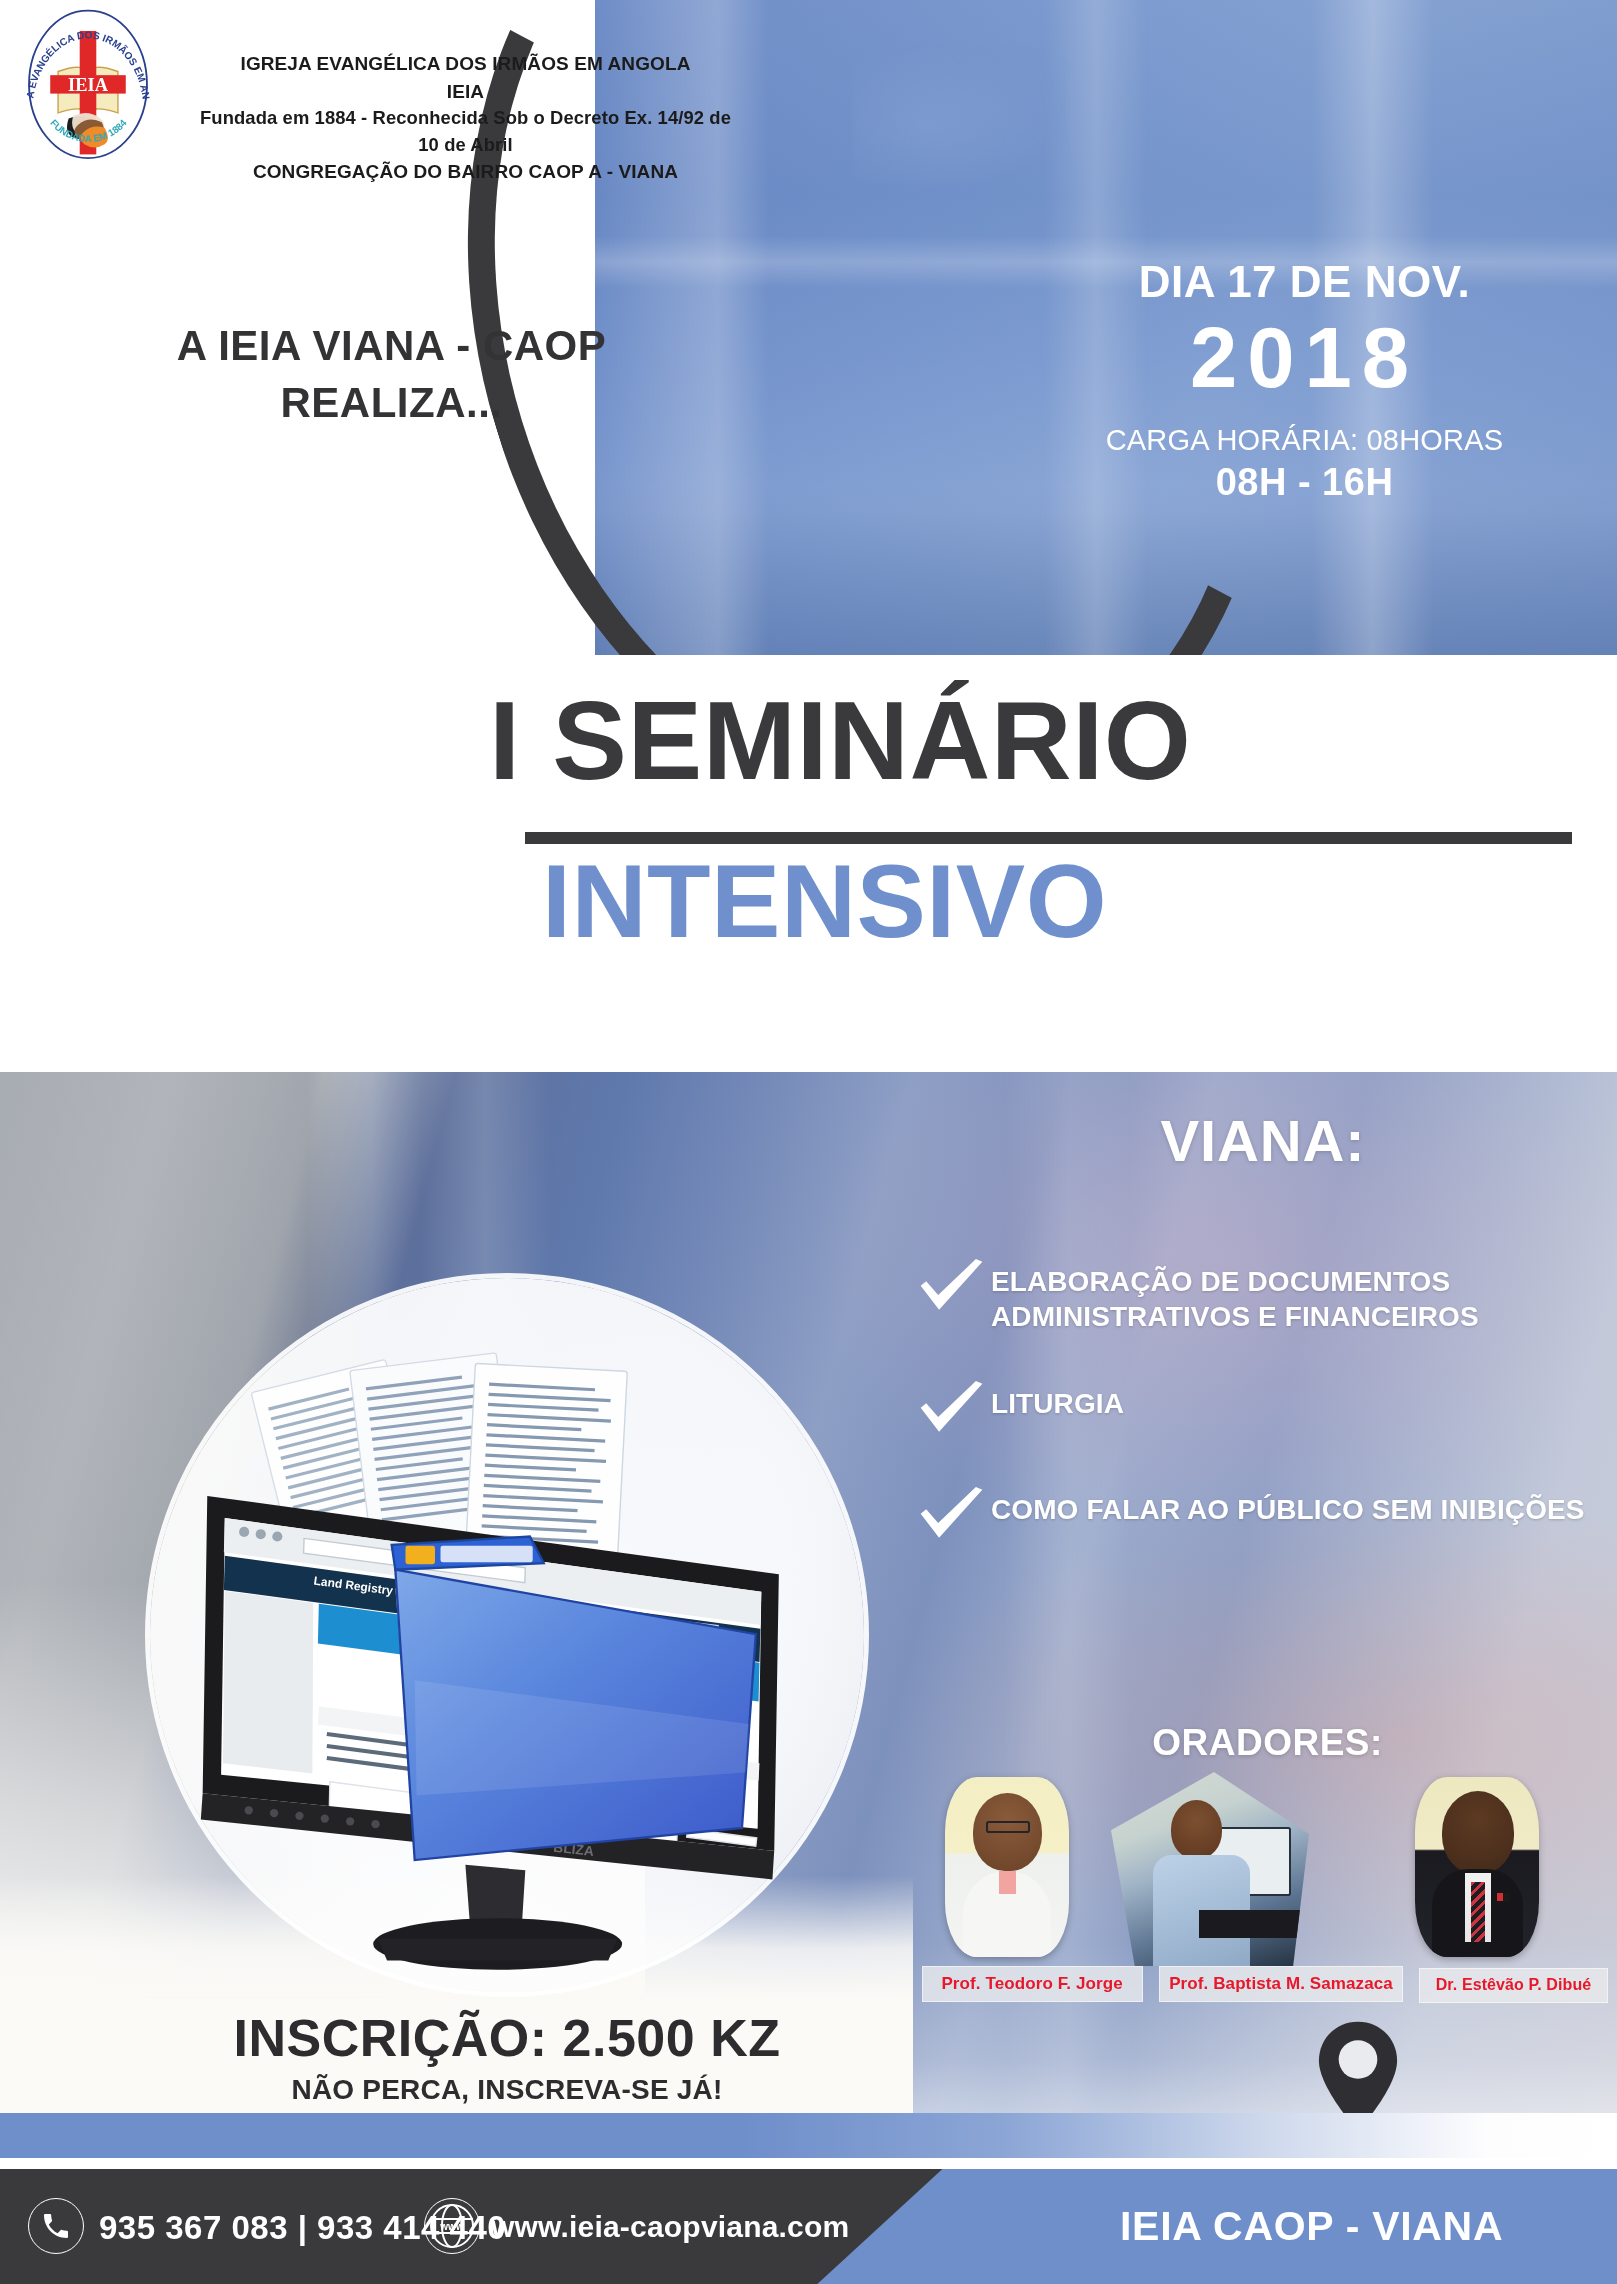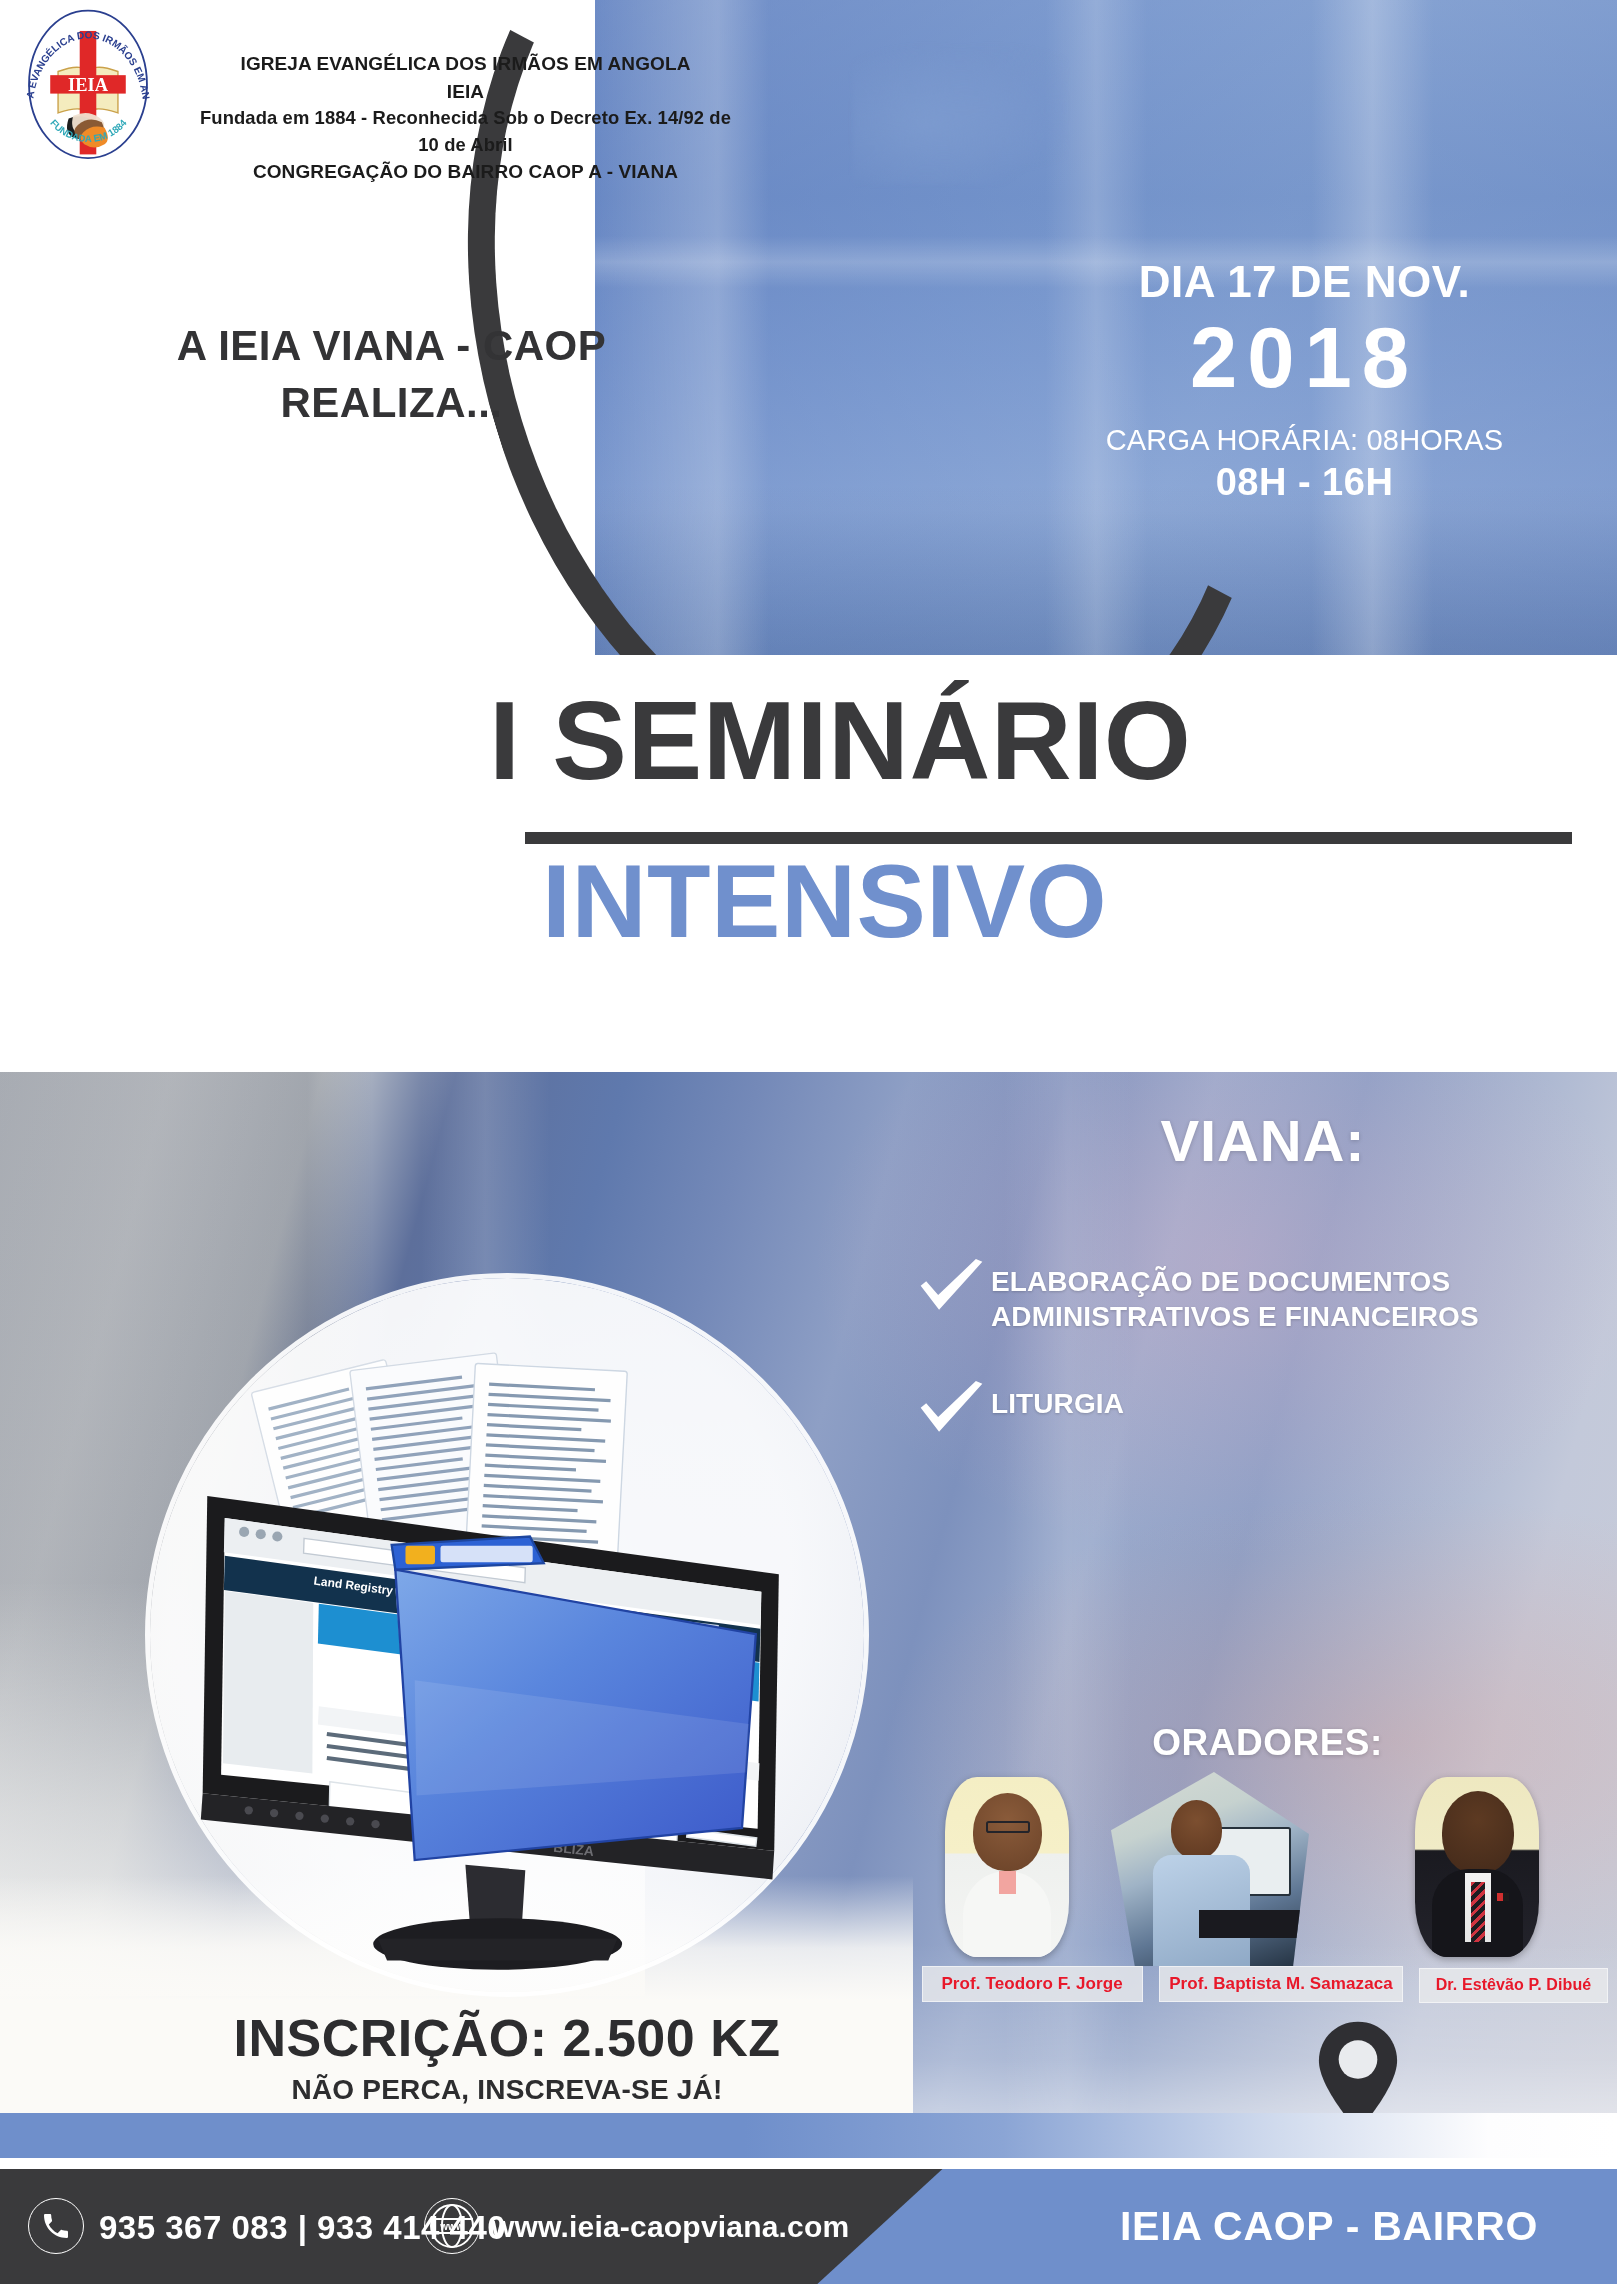--- a/index.html
+++ b/index.html
@@ -479,20 +479,28 @@
         <span class="btext">ELABORAÇÃO DE DOCUMENTOS ADMINISTRATIVOS E FINANCEIROS</span>
       </div>
       <div class="bullet" style="margin-top:31px;">
         <span class="chk">
           <svg viewBox="0 0 150 130">
               <path d="M8,58 L48,110 L142,6 L128,0 L46,78 L20,48 Z" fill="#ffffff"></path>
             </svg>
         </span>
         <span class="btext">LITURGIA</span>
       </div>
+      <div class="bullet" style="margin-top:30px;">
+        <span class="chk">
+          <svg viewBox="0 0 150 130">
+              <path d="M8,58 L48,110 L142,6 L128,0 L46,78 L20,48 Z" fill="#ffffff"></path>
+            </svg>
+        </span>
+        <span class="btext">COMO FALAR AO PÚBLICO SEM INIBIÇÕES</span>
+      </div>
     </div>
   </div>
 
   <div class="oradores-title">ORADORES:</div>
 
   <div class="speakers">
     <div class="sp sp1">
       <div class="ph-a"></div>
       <div class="head" style="left:28px;top:16.6px;width:69px;height:78px;background:radial-gradient(circle at 50% 35%,#8a5b3a,#6a4228);"></div>
       <div style="position:absolute;left:41px;top:44px;width:44px;height:12px;border:2.3px solid #24242a;border-radius:2.8px;"></div>
@@ -549,17 +557,17 @@
       <svg viewBox="0 0 100 100" xmlns="http://www.w3.org/2000/svg">
         <circle cx="50" cy="50" r="42" fill="none" stroke="#ffffff" stroke-width="4"></circle>
         <ellipse cx="50" cy="50" rx="20" ry="42" fill="none" stroke="#ffffff" stroke-width="4"></ellipse>
         <line x1="8" y1="36" x2="92" y2="36" stroke="#ffffff" stroke-width="4"></line>
         <line x1="8" y1="64" x2="92" y2="64" stroke="#ffffff" stroke-width="4"></line>
         <text x="50" y="58" font-family="Liberation Sans, sans-serif" font-size="20" fill="#ffffff" text-anchor="middle" font-weight="bold">www</text>
       </svg>
     </div>
     <div class="foot-web">www.ieia-caopviana.com</div>
 
-    <div class="foot-brand">IEIA CAOP - BAIRRO</div>
+    <div class="foot-brand">IEIA CAOP - VIANA</div>
   </div>
 
 </div>
 
 
 </body></html>

